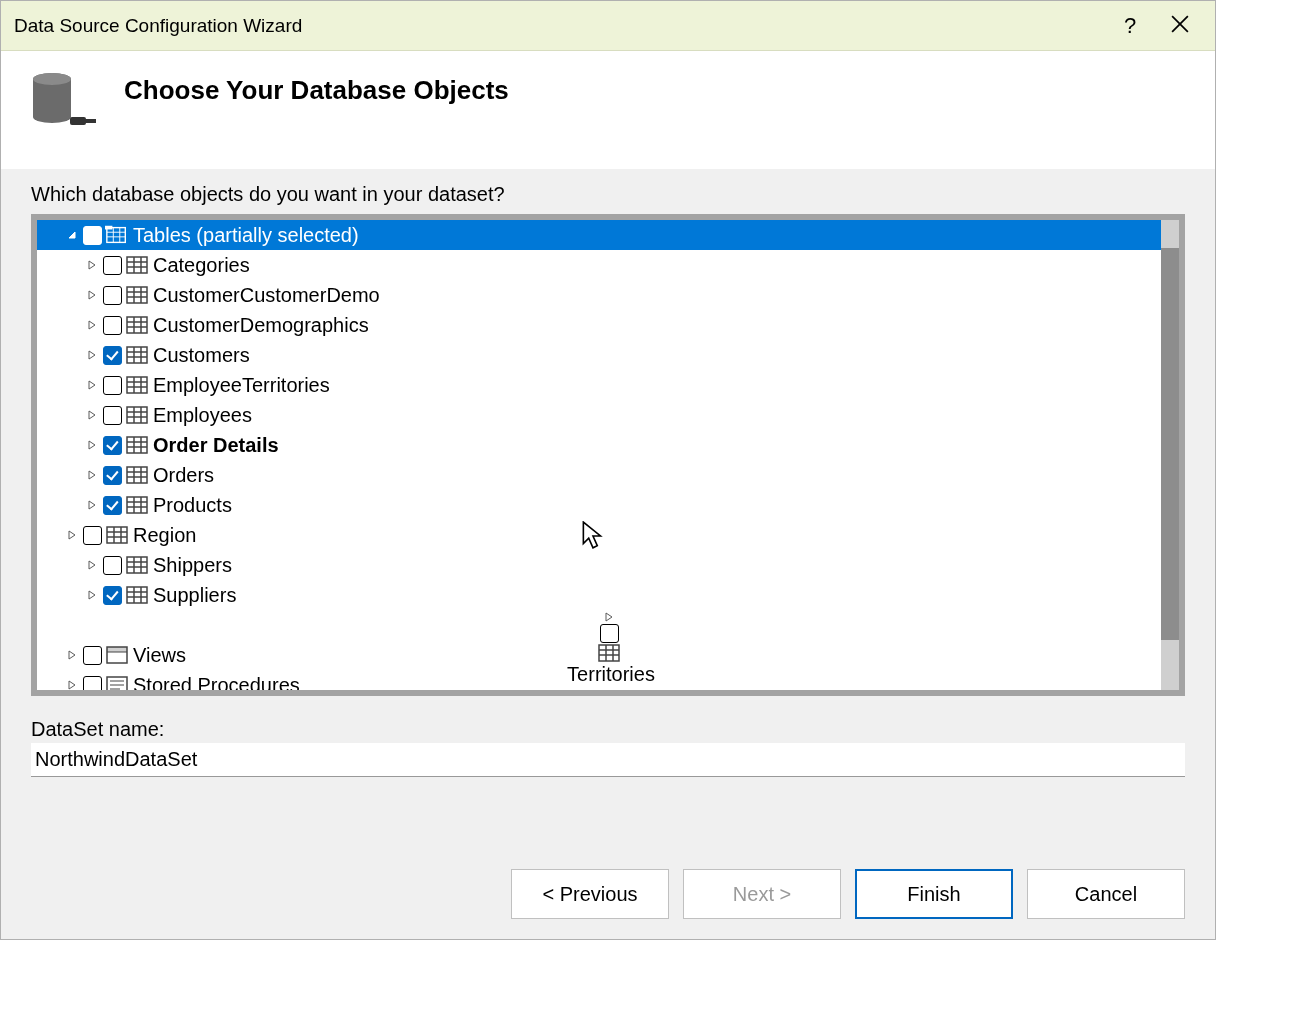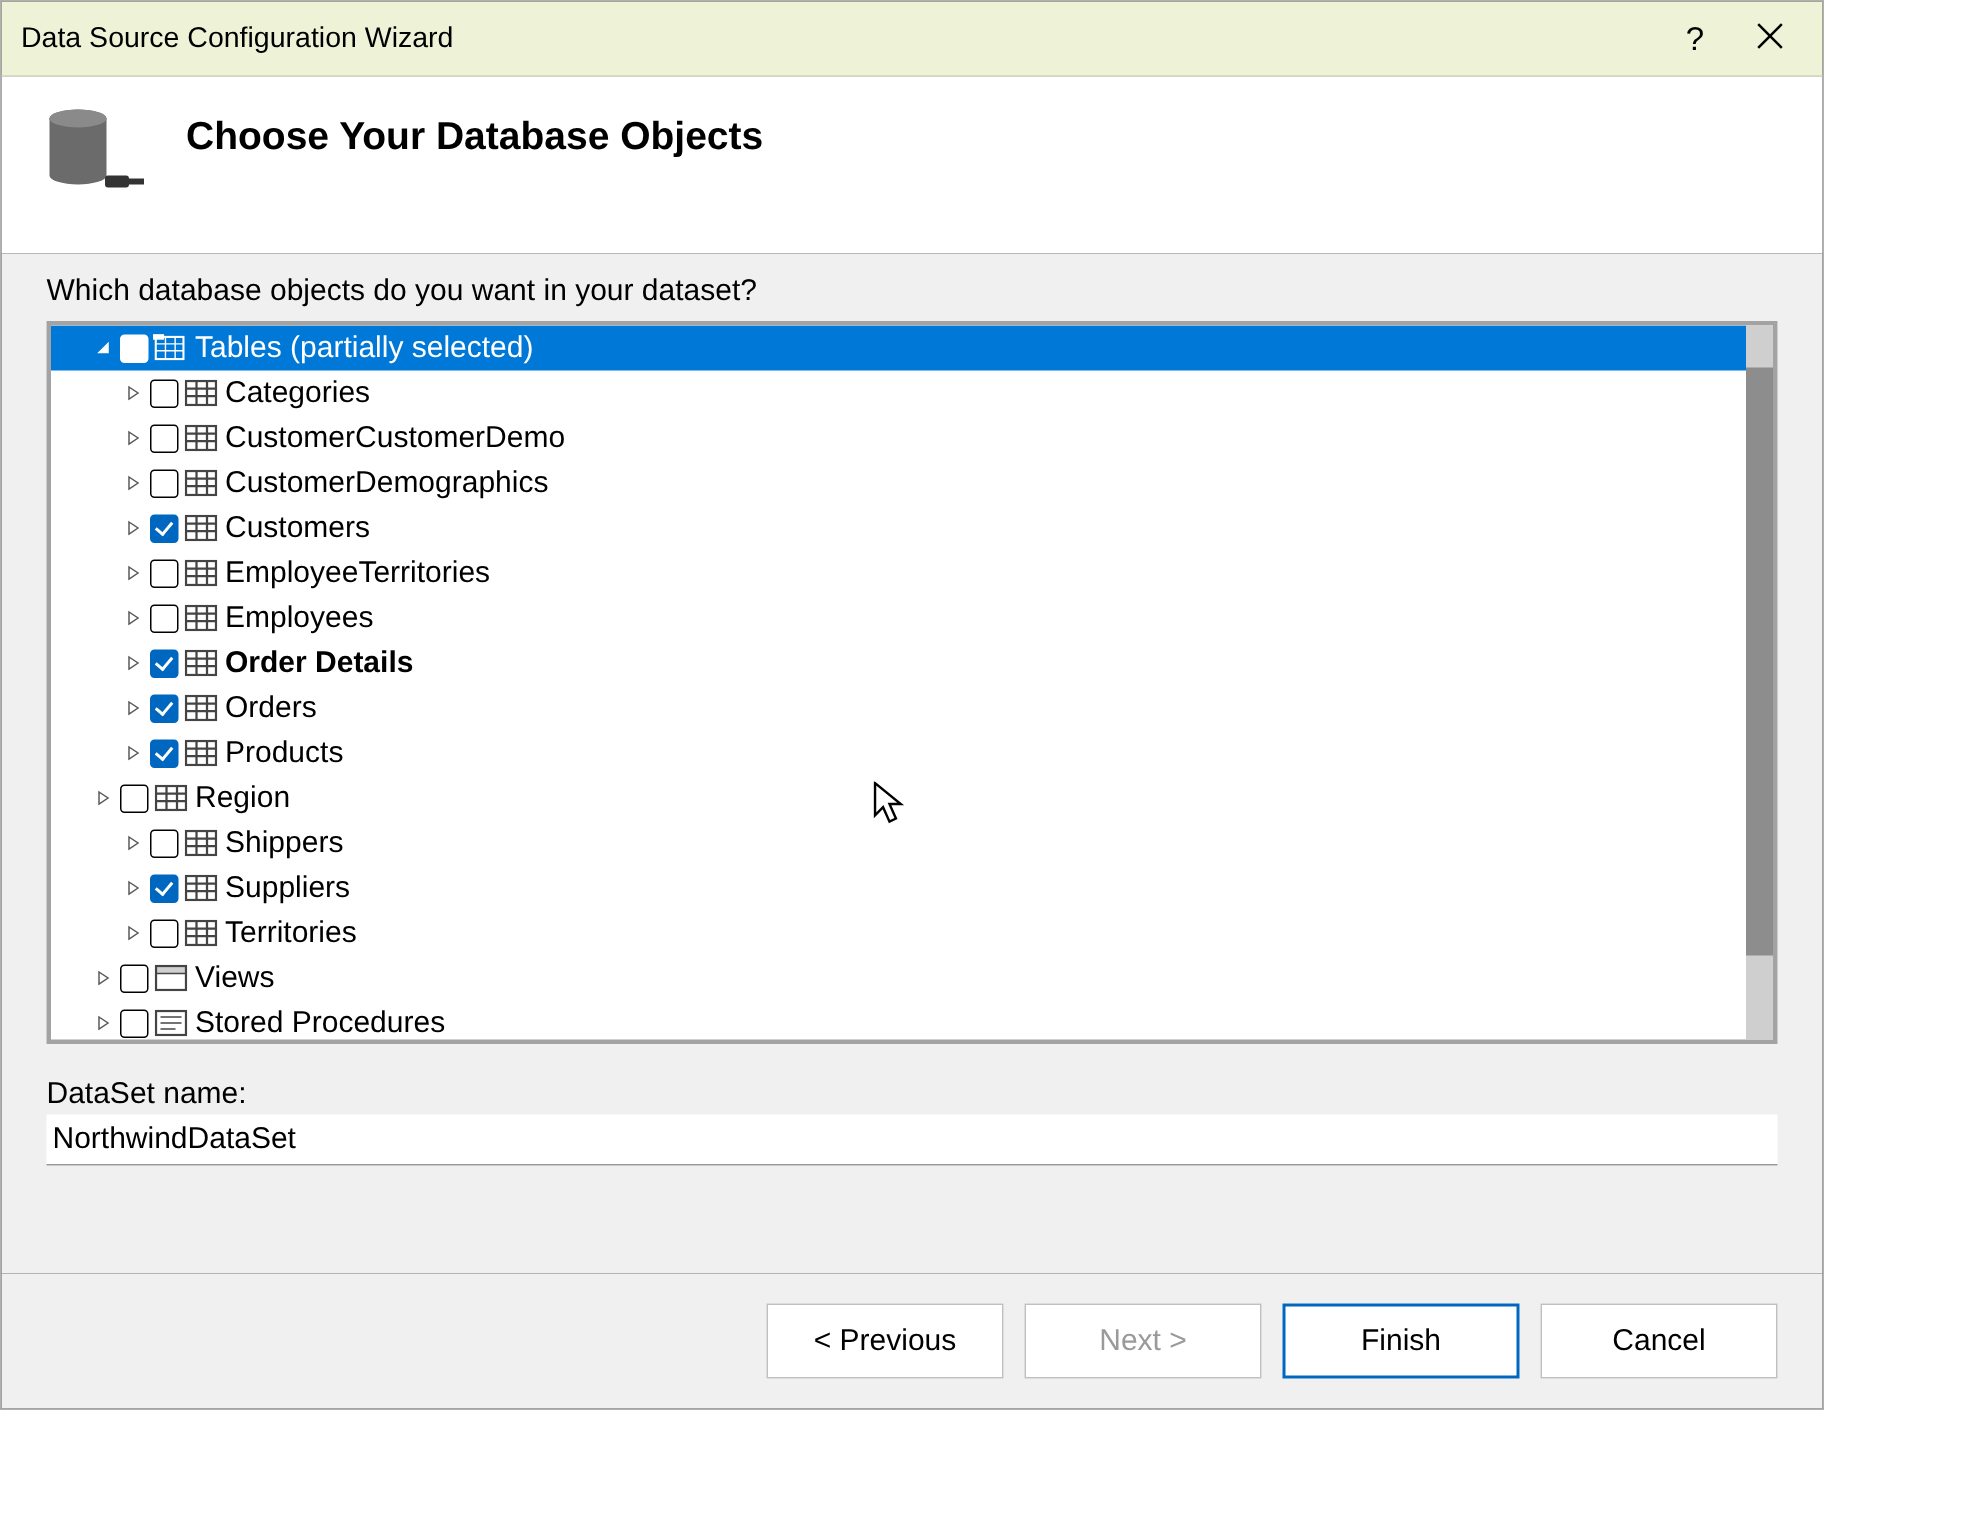--- a/index.html
+++ b/index.html
@@ -7,21 +7,21 @@
   body {
     font-family: "Segoe UI", Arial, sans-serif;
     font-size: 19px;
     color: #000;
     background: #fff;
   }
   .dialog {
     width: 1216px;
     height: 940px;
     border: 1px solid #b0b0b0;
-    background: #000000;
+    background: #3b82f6;
     display: flex;
     flex-direction: column;
     position: relative;
   }
   .titlebar {
     background: #eef3d8;
     height: 50px;
     display: flex;
     align-items: center;
     padding: 0 10px;
@@ -70,21 +70,21 @@
     display: flex;
     flex-direction: column;
     background: #f0f0f0;
     min-height:0;
   }
   .prompt {
     font-size: 20px;
     margin-bottom: 8px;
   }
   .tree-box {
-    border: 3px solid #a3a3a3;
+    border: 6px solid #a3a3a3;
     background: #fff;
     height: 482px;
     overflow: hidden;
     position: relative;
     display:flex;
   }
   .tree-scroll {
     flex:1;
     overflow:hidden;
   }
@@ -479,21 +479,21 @@
                 <svg width="22" height="18" viewBox="0 0 22 18">
                   <rect x="1" y="1" width="20" height="16" fill="none" stroke="#444" stroke-width="1.5"></rect>
                   <line x1="1" y1="6" x2="21" y2="6" stroke="#444" stroke-width="1.5"></line>
                   <line x1="1" y1="11" x2="21" y2="11" stroke="#444" stroke-width="1.5"></line>
                   <line x1="8" y1="1" x2="8" y2="17" stroke="#444" stroke-width="1.5"></line>
                   <line x1="15" y1="1" x2="15" y2="17" stroke="#444" stroke-width="1.5"></line>
                 </svg>
               </span>
               <span class="node-label">Suppliers</span>
             </div>
-            <div class="node" style="padding-left: 48px;">
+            <div class="node" style="padding-left: 24px; flex-direction: column;">
               <span class="expander">
                 <svg width="10" height="10" viewBox="0 0 10 10">
                   <path d="M2 1 L8 5 L2 9 Z" fill="none" stroke="#5a5a5a"></path>
                 </svg>
               </span>
               <span class="chk"></span>
               <span class="tbl-icon">
                 <svg width="22" height="18" viewBox="0 0 22 18">
                   <rect x="1" y="1" width="20" height="16" fill="none" stroke="#444" stroke-width="1.5"></rect>
                   <line x1="1" y1="6" x2="21" y2="6" stroke="#444" stroke-width="1.5"></line>

